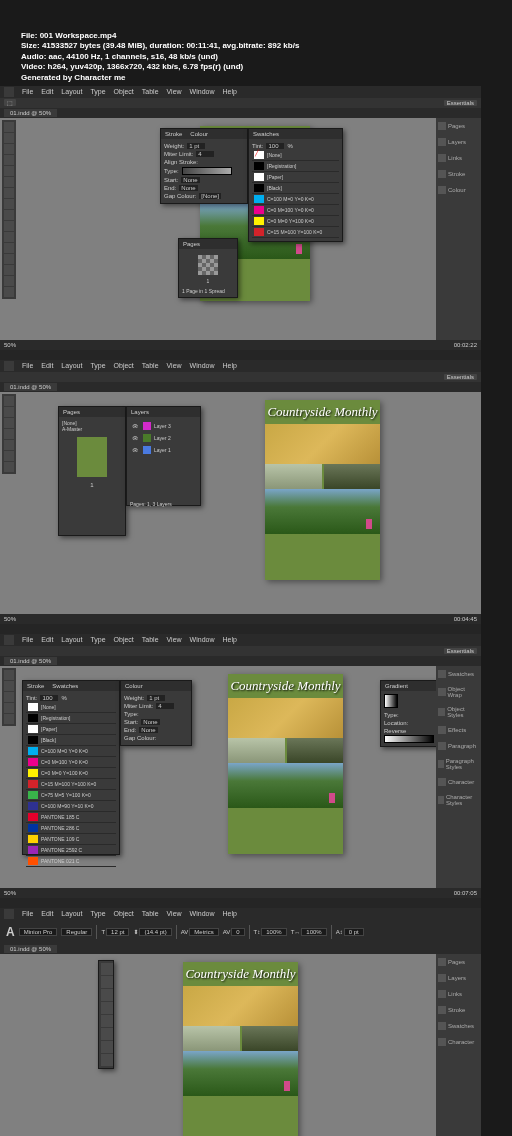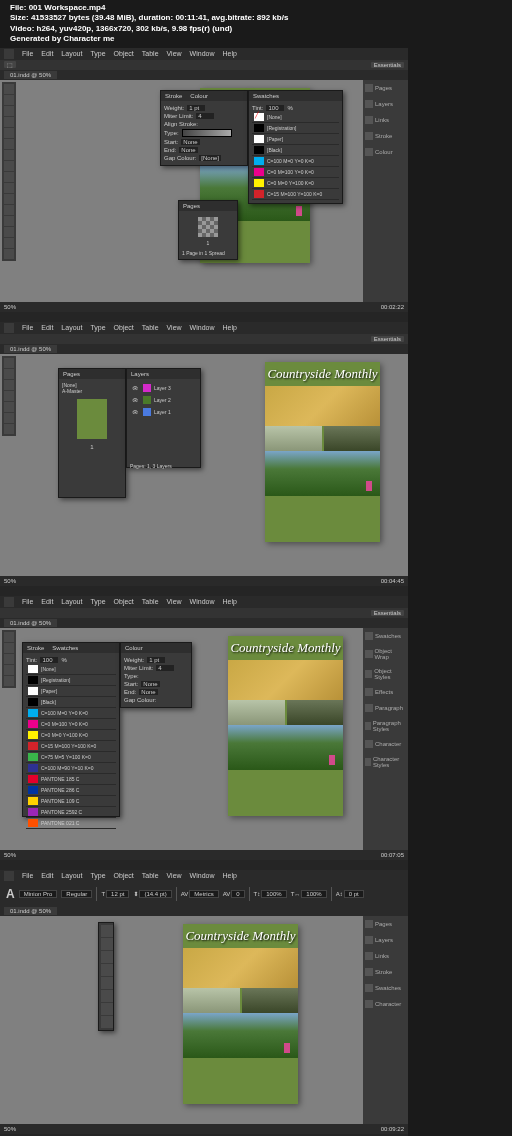--- a/index.html
+++ b/index.html
@@ -1,20 +1,20 @@
 <!DOCTYPE html>
 <html><head>
   <meta charset="utf-8">
   <style>
     * { margin: 0; padding: 0; box-sizing: border-box; font-family: Arial, sans-serif; }
     body { background: #1a1a1a; width: 512px; font-size: 7px; color: #ccc; }
     
-    .header-info { padding: 3px 10px; line-height: 1.3; font-weight: bold; color: #fff; font-size: 8px; }
-    
-    .frame { width: 408px; height: 274px; background: #252525; position: relative; overflow: hidden; }
+    .header-info { padding: 3px 21px; line-height: 1.3; font-weight: bold; color: #fff; font-size: 8px; margin-top: 28px; }
+    
+    .frame { width: 481px; height: 274px; background: #252525; position: relative; overflow: hidden; }
     
     .menubar { display: flex; padding: 2px 4px; gap: 8px; font-size: 7px; background: #2a2a2a; height: 12px; align-items: center; }
     .menubar .logo { width: 10px; height: 10px; background: #3a3a3a; }
     
     .control-bar { display: flex; gap: 2px; padding: 2px 4px; background: #333; height: 10px; align-items: center; font-size: 6px; }
     .control-bar .ctrl { background: #444; padding: 0 3px; border-radius: 1px; }
     .control-bar .right { margin-left: auto; display: flex; gap: 2px; }
     
     .tab-bar { background: #2a2a2a; height: 10px; padding-left: 4px; font-size: 6px; display: flex; align-items: center; }
     .tab-bar .tab { background: #3a3a3a; padding: 1px 6px; }
@@ -67,21 +67,22 @@
     .char-panel .divider { width: 1px; height: 14px; background: #555; }
     .char-panel .field { display: flex; align-items: center; gap: 1px; }
     .char-panel .input-box { background: #1a1a1a; padding: 0 4px; border: 1px solid #444; }
   </style>
 </head>
 <body>
 
 <div class="header-info">
   <div>File: 001 Workspace.mp4</div>
   <div>Size: 41533527 bytes (39.48 MiB), duration: 00:11:41, avg.bitrate: 892 kb/s</div>
-  <div>Video: h264, yuv420p, 1366x720, 302 kb/s, 9.98 fps(r) (und)</div>
+  <div>Audio: aac, 44100 Hz, 1 channels, s16, 48 kb/s (und)</div>
+  <div>Video: h264, yuv420p, 1366x720, 432 kb/s, 6.78 fps(r) (und)</div>
   <div>Generated by Character me</div>
 </div>
 
 <div class="frame">
   <div class="menubar">
     <span class="logo"></span>
     <span>File</span>
     <span>Edit</span>
     <span>Layout</span>
     <span>Type</span>

